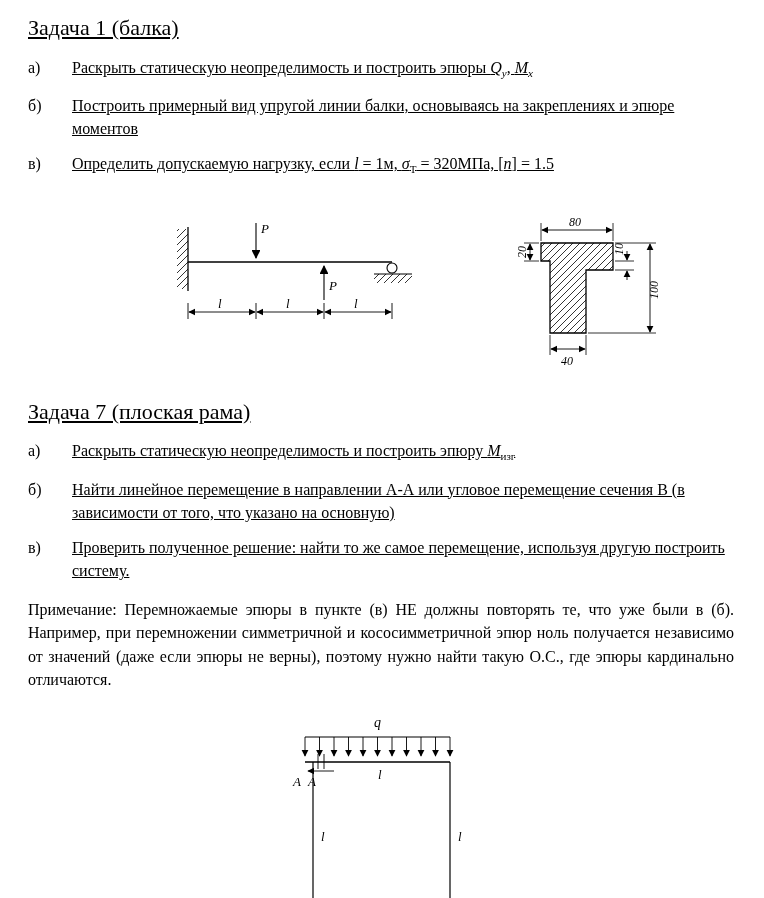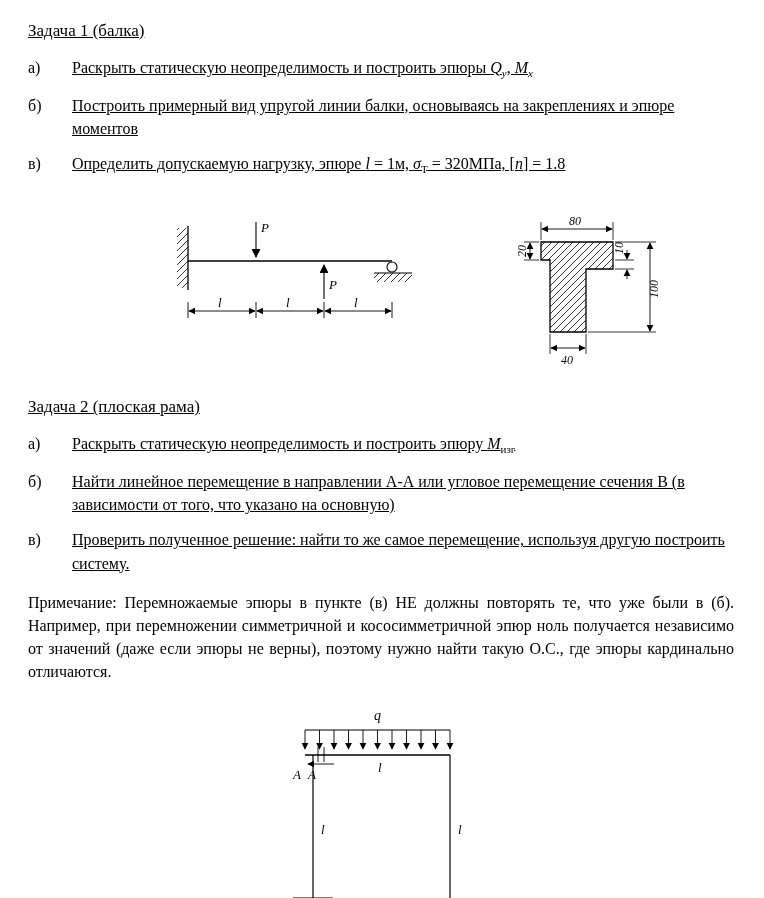--- a/index.html
+++ b/index.html
@@ -3,22 +3,22 @@
 <meta charset="utf-8">
 <style>
   html,body { margin:0; padding:0; background:#e8e8e8; }
   .page {
     width:764px; min-height:898px; background:#ffffff; box-sizing:border-box;
     padding:8px 30px 12px 28px; color:#000;
     font-family:"Liberation Serif", serif; font-size:16px; line-height:1.45;
     position:relative; margin:0 auto;
   }
   .task-title {
-    font-size:17px; font-weight:400; text-decoration:underline;
-    margin:11px 0 4px 0;
+    font-size:22px; font-weight:400; text-decoration:underline;
+    margin:4px 0 4px 0;
   }
   .task2-title { margin-top:26px; }
   .item { display:flex; margin:12px 0 0 0; }
   .item .lbl { width:44px; flex:none; }
   .item .txt { flex:1;text-decoration:underline; }
   .figures-row {
     display:flex; align-items:flex-start; margin:26px 0 6px 140px; gap:88px;
   }
   .note { text-align:justify; margin:16px 0 13px 0; }
   .frame-wrap { margin:16px 0 0 232px; }
@@ -49,21 +49,21 @@
     <span class="txt"><span>Раскрыть статическую неопределимость и построить эпюры </span><i>Q</i><sub><i>y</i></sub><span>, </span><i>M</i><sub><i>x</i></sub></span>
   </div>
 
   <div class="item">
     <span class="lbl">б)</span>
     <span class="txt">Построить примерный вид упругой линии балки, основываясь на закреплениях и эпюре моментов</span>
   </div>
 
   <div class="item">
     <span class="lbl">в)</span>
-    <span class="txt"><span>Определить допускаемую нагрузку, эпюре </span><i>l</i><span> = 1м,  </span><i>σ</i><sub>Т</sub><span> = 320МПа,  [</span><i>n</i><span>] = 1.8</span></span>
+    <span class="txt"><span>Определить допускаемую нагрузку, если </span><i>l</i><span> = 1м,  </span><i>σ</i><sub>Т</sub><span> = 320МПа,  [</span><i>n</i><span>] = 1.5</span></span>
   </div>
 
   <div class="figures-row">
 
     <svg width="250" height="130" viewBox="0 0 250 130">
 
       <rect x="9" y="24" width="11" height="60" fill="url(#hatch)"></rect>
       <line x1="20" y1="22" x2="20" y2="86" stroke="#000" stroke-width="1.3"></line>
 
       <line x1="20" y1="57" x2="224" y2="57" stroke="#000" stroke-width="1.4"></line>
@@ -115,21 +115,21 @@
       <line x1="144" y1="39" x2="144" y2="127" stroke="#000" stroke-width="0.9" marker-start="url(#arr)" marker-end="url(#arr)"></line>
       <text x="152" y="85" font-size="12" font-style="italic" transform="rotate(-90 152 85)" text-anchor="middle">100</text>
 
       <line x1="44" y1="130" x2="44" y2="150" stroke="#000" stroke-width="0.8"></line>
       <line x1="80" y1="130" x2="80" y2="150" stroke="#000" stroke-width="0.8"></line>
       <line x1="45" y1="144" x2="79" y2="144" stroke="#000" stroke-width="0.9" marker-start="url(#arr)" marker-end="url(#arr)"></line>
       <text x="55" y="160" font-size="12" font-style="italic">40</text>
     </svg>
   </div>
 
-  <h2 class="task-title task2-title"><span>Задача 2 (плоская рама)</span></h2>
+  <h2 class="task-title task2-title"><span>Задача 7 (плоская рама)</span></h2>
 
   <div class="item">
     <span class="lbl">а)</span>
     <span class="txt"><span>Раскрыть статическую неопределимость и построить эпюру </span><i>M</i><sub>изг</sub></span>
   </div>
 
   <div class="item">
     <span class="lbl">б)</span>
     <span class="txt">Найти линейное перемещение в направлении А-А или угловое перемещение сечения В (в зависимости от того, что указано на основную)</span>
   </div>

